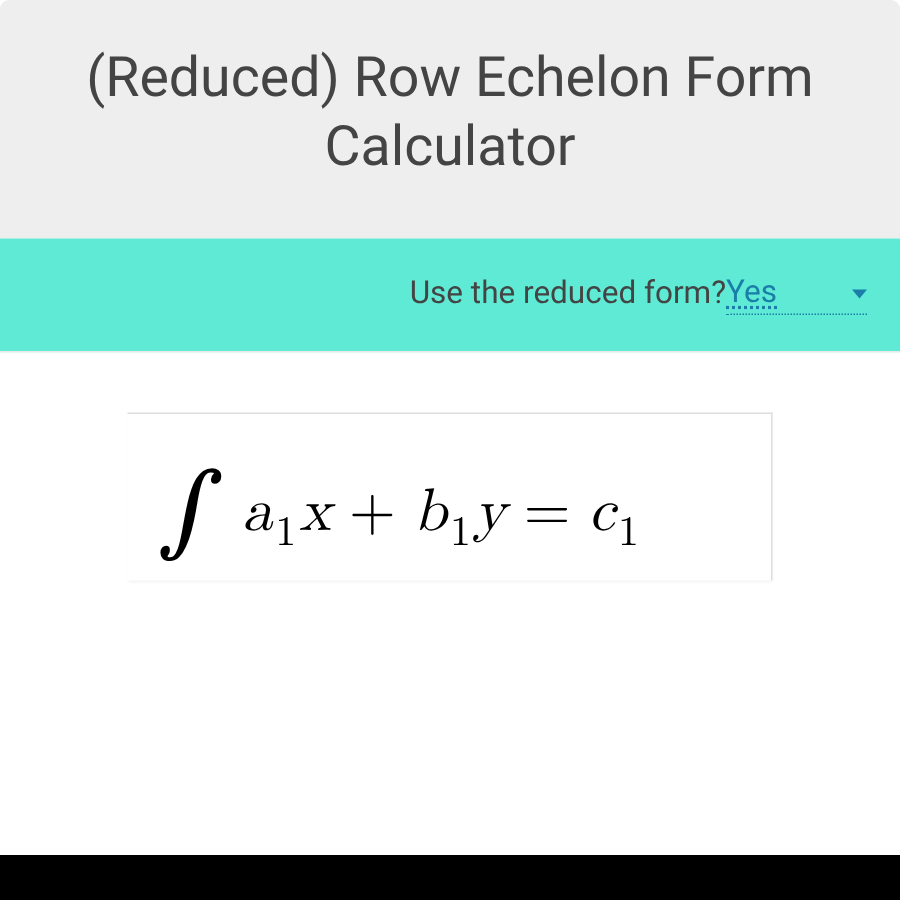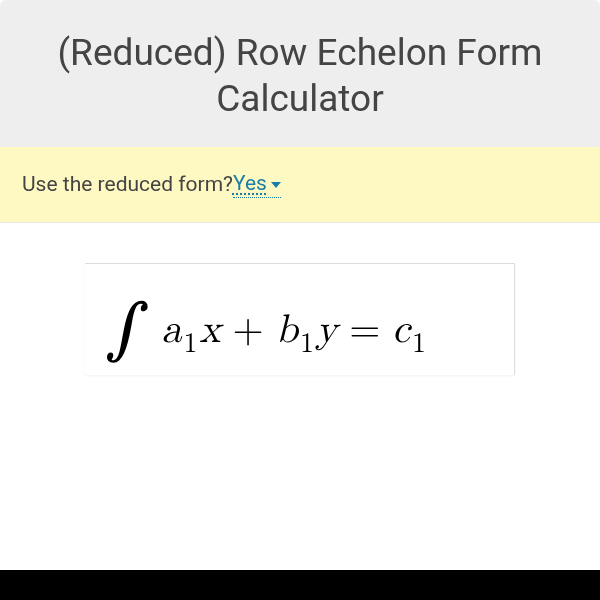--- a/index.html
+++ b/index.html
@@ -14,54 +14,55 @@
       height: 600px;
       overflow: hidden;
     }
     .container {
       width: 100%;
       display: flex;
       flex-direction: column;
     }
     .header {
       background: #eeeeee;
-      padding: 30px 20px 24px 20px;
+      padding: 30px 20px 36px 20px;
       text-align: center;
       border-radius: 6px 6px 0 0;
     }
     .header h1 {
       font-size: 37px;
       font-weight: 400;
       color: #444444;
       line-height: 1.25;
     }
     .form-row {
       display: flex;
-      justify-content: flex-start;
+      justify-content: flex-end;
       align-items: center;
       padding: 24px 22px;
       border-bottom: 1px solid #e8e8e8;
-      background: #fef9c3;
+      background: #5eead4;
     }
     .form-row:first-of-type {
       border-top: 4px solid #eeeeee;
     }
     .form-label {
       font-size: 21px;
       color: #444444;
       font-weight: 400;
     }
     .select-wrap {
       display: inline-flex;
       align-items: center;
       color: #1a7ea8;
       font-size: 21px;
       cursor: pointer;
       border-bottom: 1px dotted #1a7ea8;
       padding-bottom: 2px;
+      gap: 46px;
     }
     .select-value {
       text-decoration: underline;
       text-decoration-style: dotted;
       text-underline-offset: 4px;
     }
     .dropdown-icon {
       margin-left: 4px;
       display: inline-block;
     }

